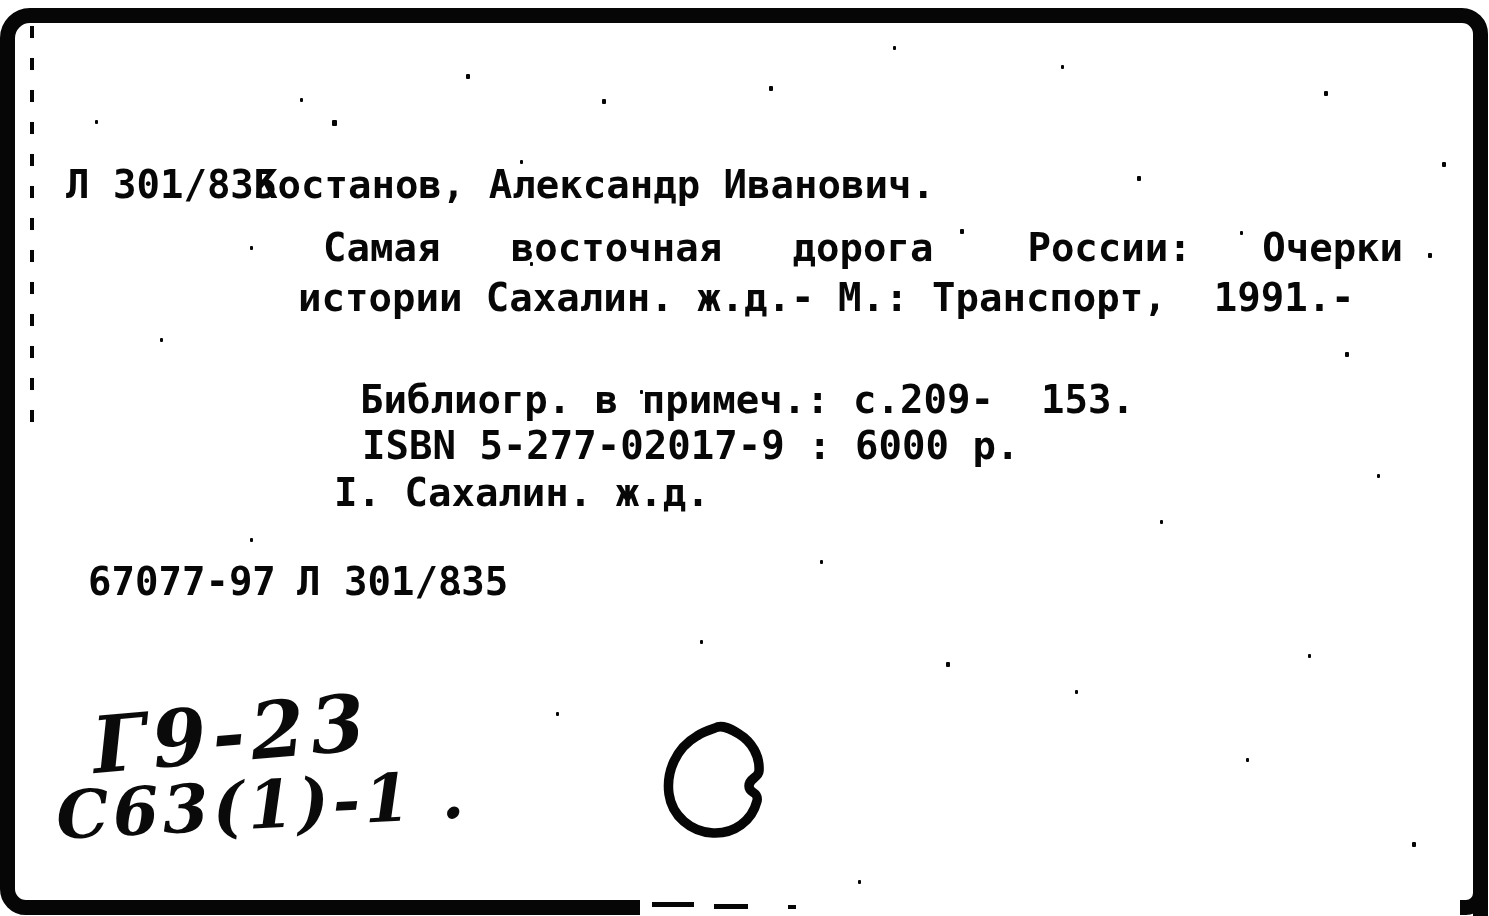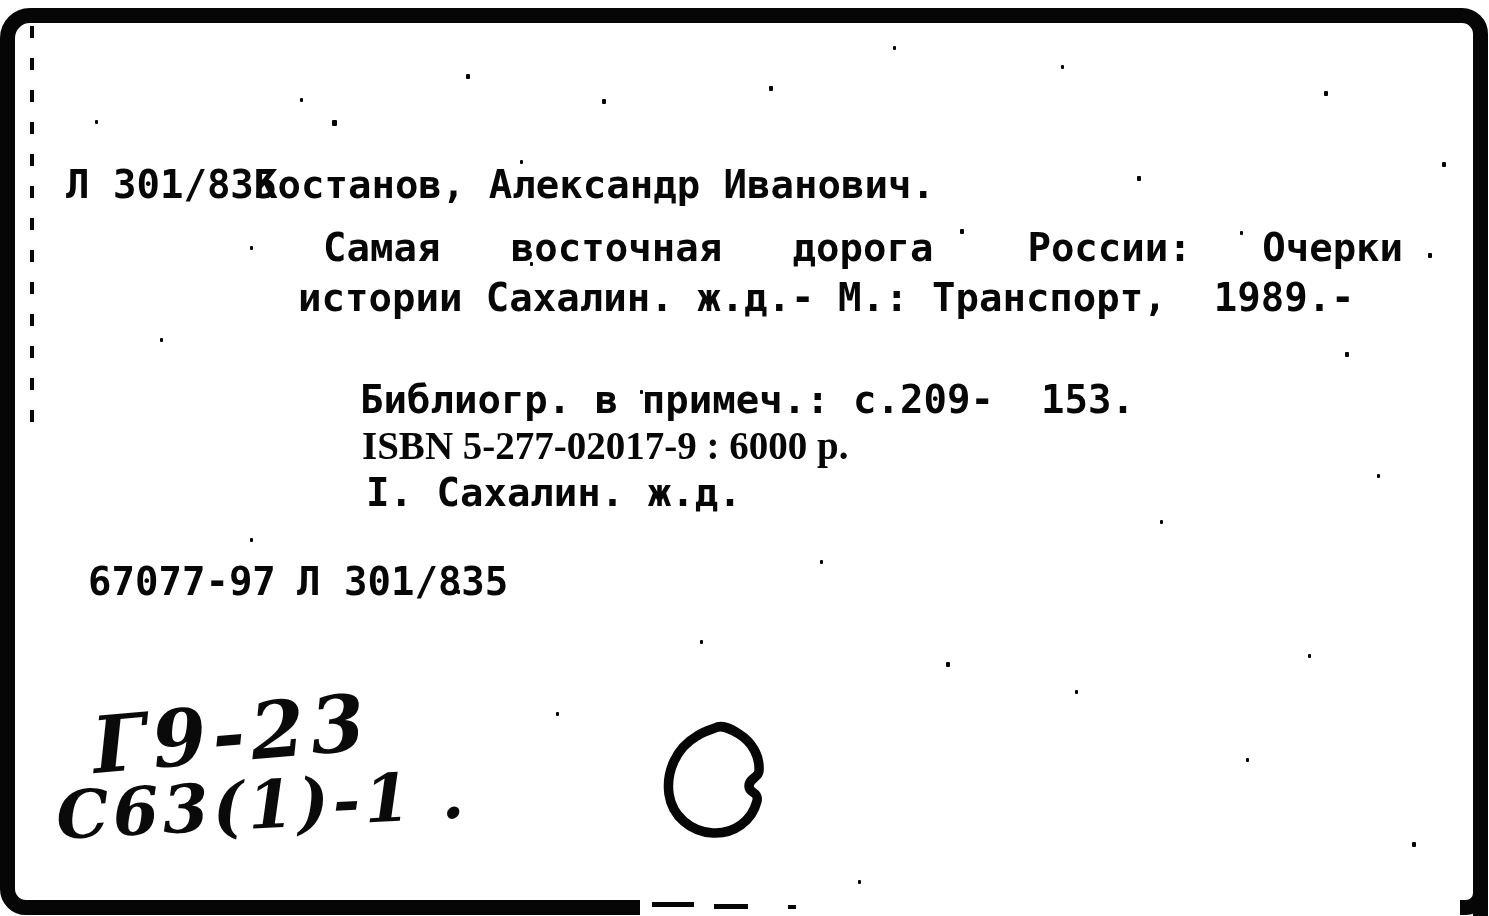--- a/index.html
+++ b/index.html
@@ -43,22 +43,22 @@
     font-size:39px;line-height:44px;font-weight:bold;
     white-space:pre;
     letter-spacing:0px;
   }
   .t-call    {left:66px; top:163px;}
   .t-author  {left:254px;top:163px;}
   .t-d0      {left:323px;top:226px;}
   .t-d1      {left:298px;top:276px;}
   .t-d2      {left:303px;top:322px;}
   .t-d3      {left:360px;top:378px;}
-  .t-d4      {left:362px;top:424px;font-family:Liberation Serif, serif;}
-  .t-d5      {left:366px;top:471px;text-align:center;}
+  .t-d4      {left:362px;top:424px;}
+  .t-d5      {left:334px;top:471px;text-align:center;}
   .t-acc     {left:60px; top:560px;margin-left:28px;}
   .t-acc-call{left:297px;top:560px;}
 
   
   .hw{
     position:absolute;
     font-family:"DejaVu Serif", serif;
     font-style:italic;font-weight:bold;
     white-space:pre;color:#0a0a0a;
   }
@@ -81,21 +81,21 @@
   <div class="edge-dash dash1"></div>
   <div class="edge-dash dash2"></div>
   <div class="edge-dash dash3"></div>
   <div class="rbar-ext"></div>
 
   <div class="punch-line"></div>
 
   <div class="tline t-call">Л 301/835</div>
   <div class="tline t-author">Костанов, Александр Иванович.</div>
   <div class="tline t-d0">Самая   восточная   дорога    России:   Очерки</div>
-  <div class="tline t-d1">истории Сахалин. ж.д.- М.: Транспорт,  1989.-</div>
+  <div class="tline t-d1">истории Сахалин. ж.д.- М.: Транспорт,  1991.-</div>
   <div class="tline t-d3">Библиогр. в примеч.: с.209-  153.</div>
   <div class="tline t-d4">ISBN 5-277-02017-9 : 6000 р.</div>
   <div class="tline t-d5">I. Сахалин. ж.д.</div>
 
   <div class="tline t-acc">67077-97</div>
   <div class="tline t-acc-call">Л 301/835</div>
 
   <div class="hw hw1">Г9-23</div>
   <div class="hw hw2">С63(1)-1 .</div>
 

